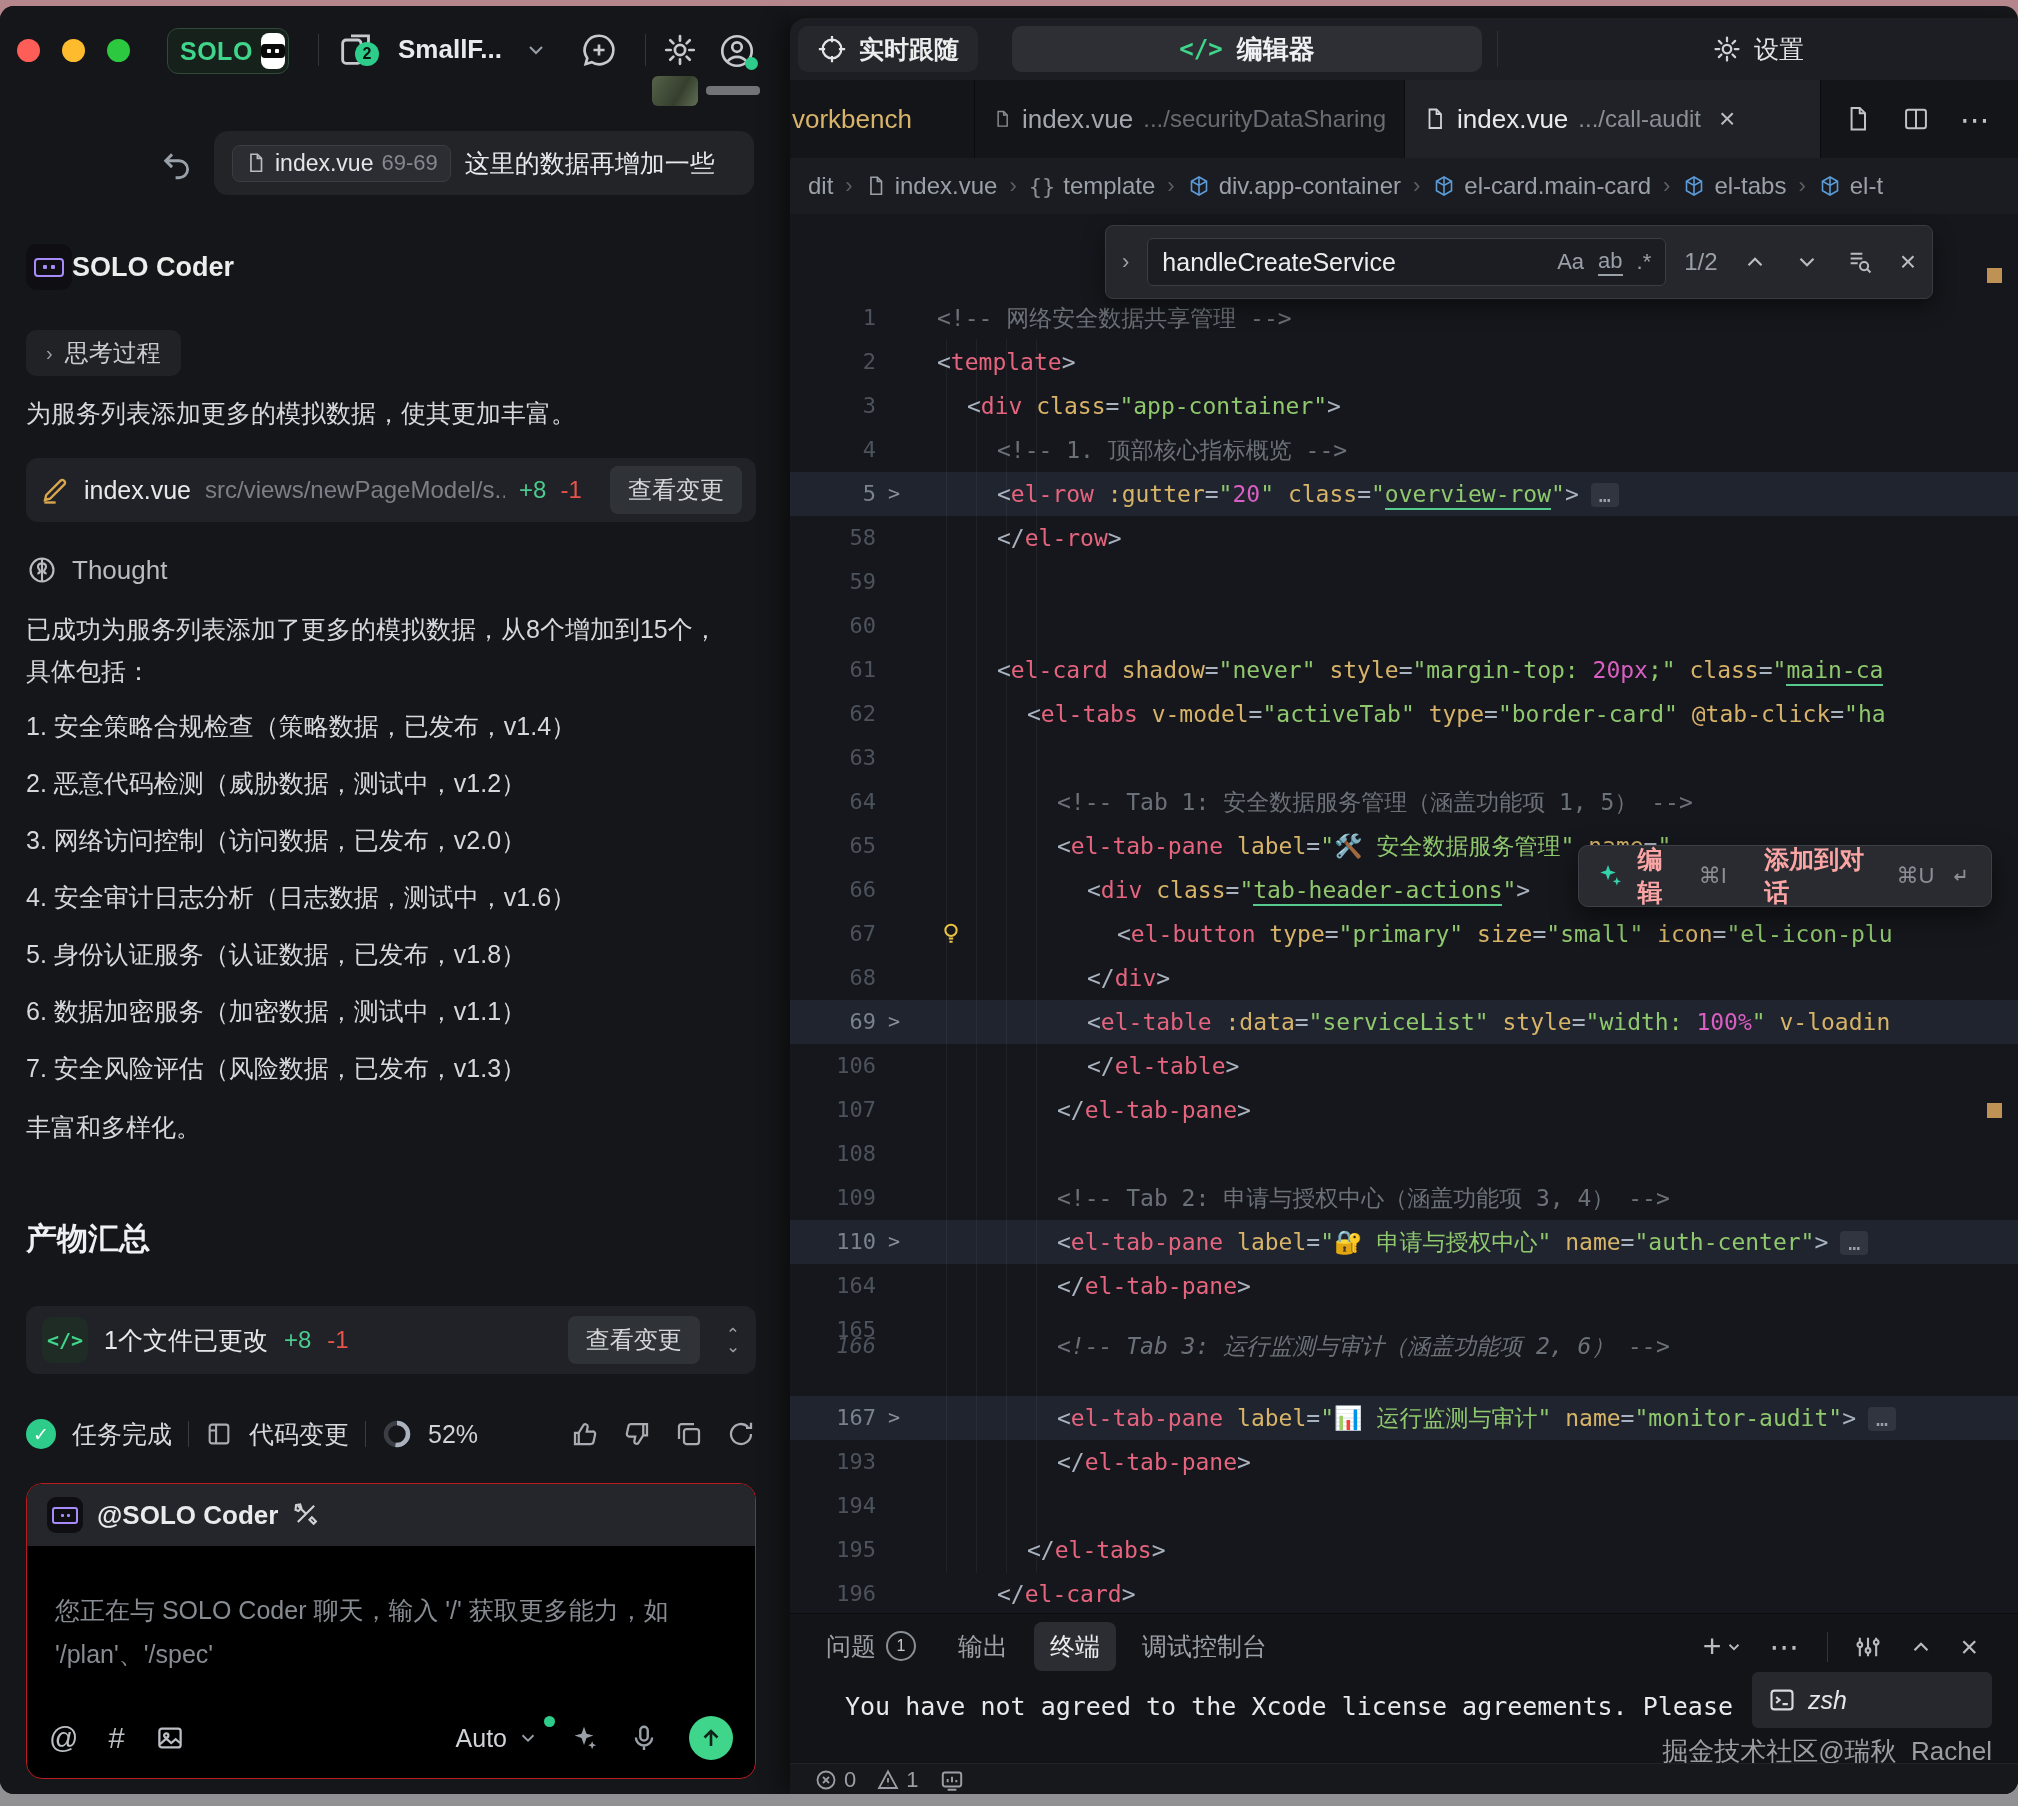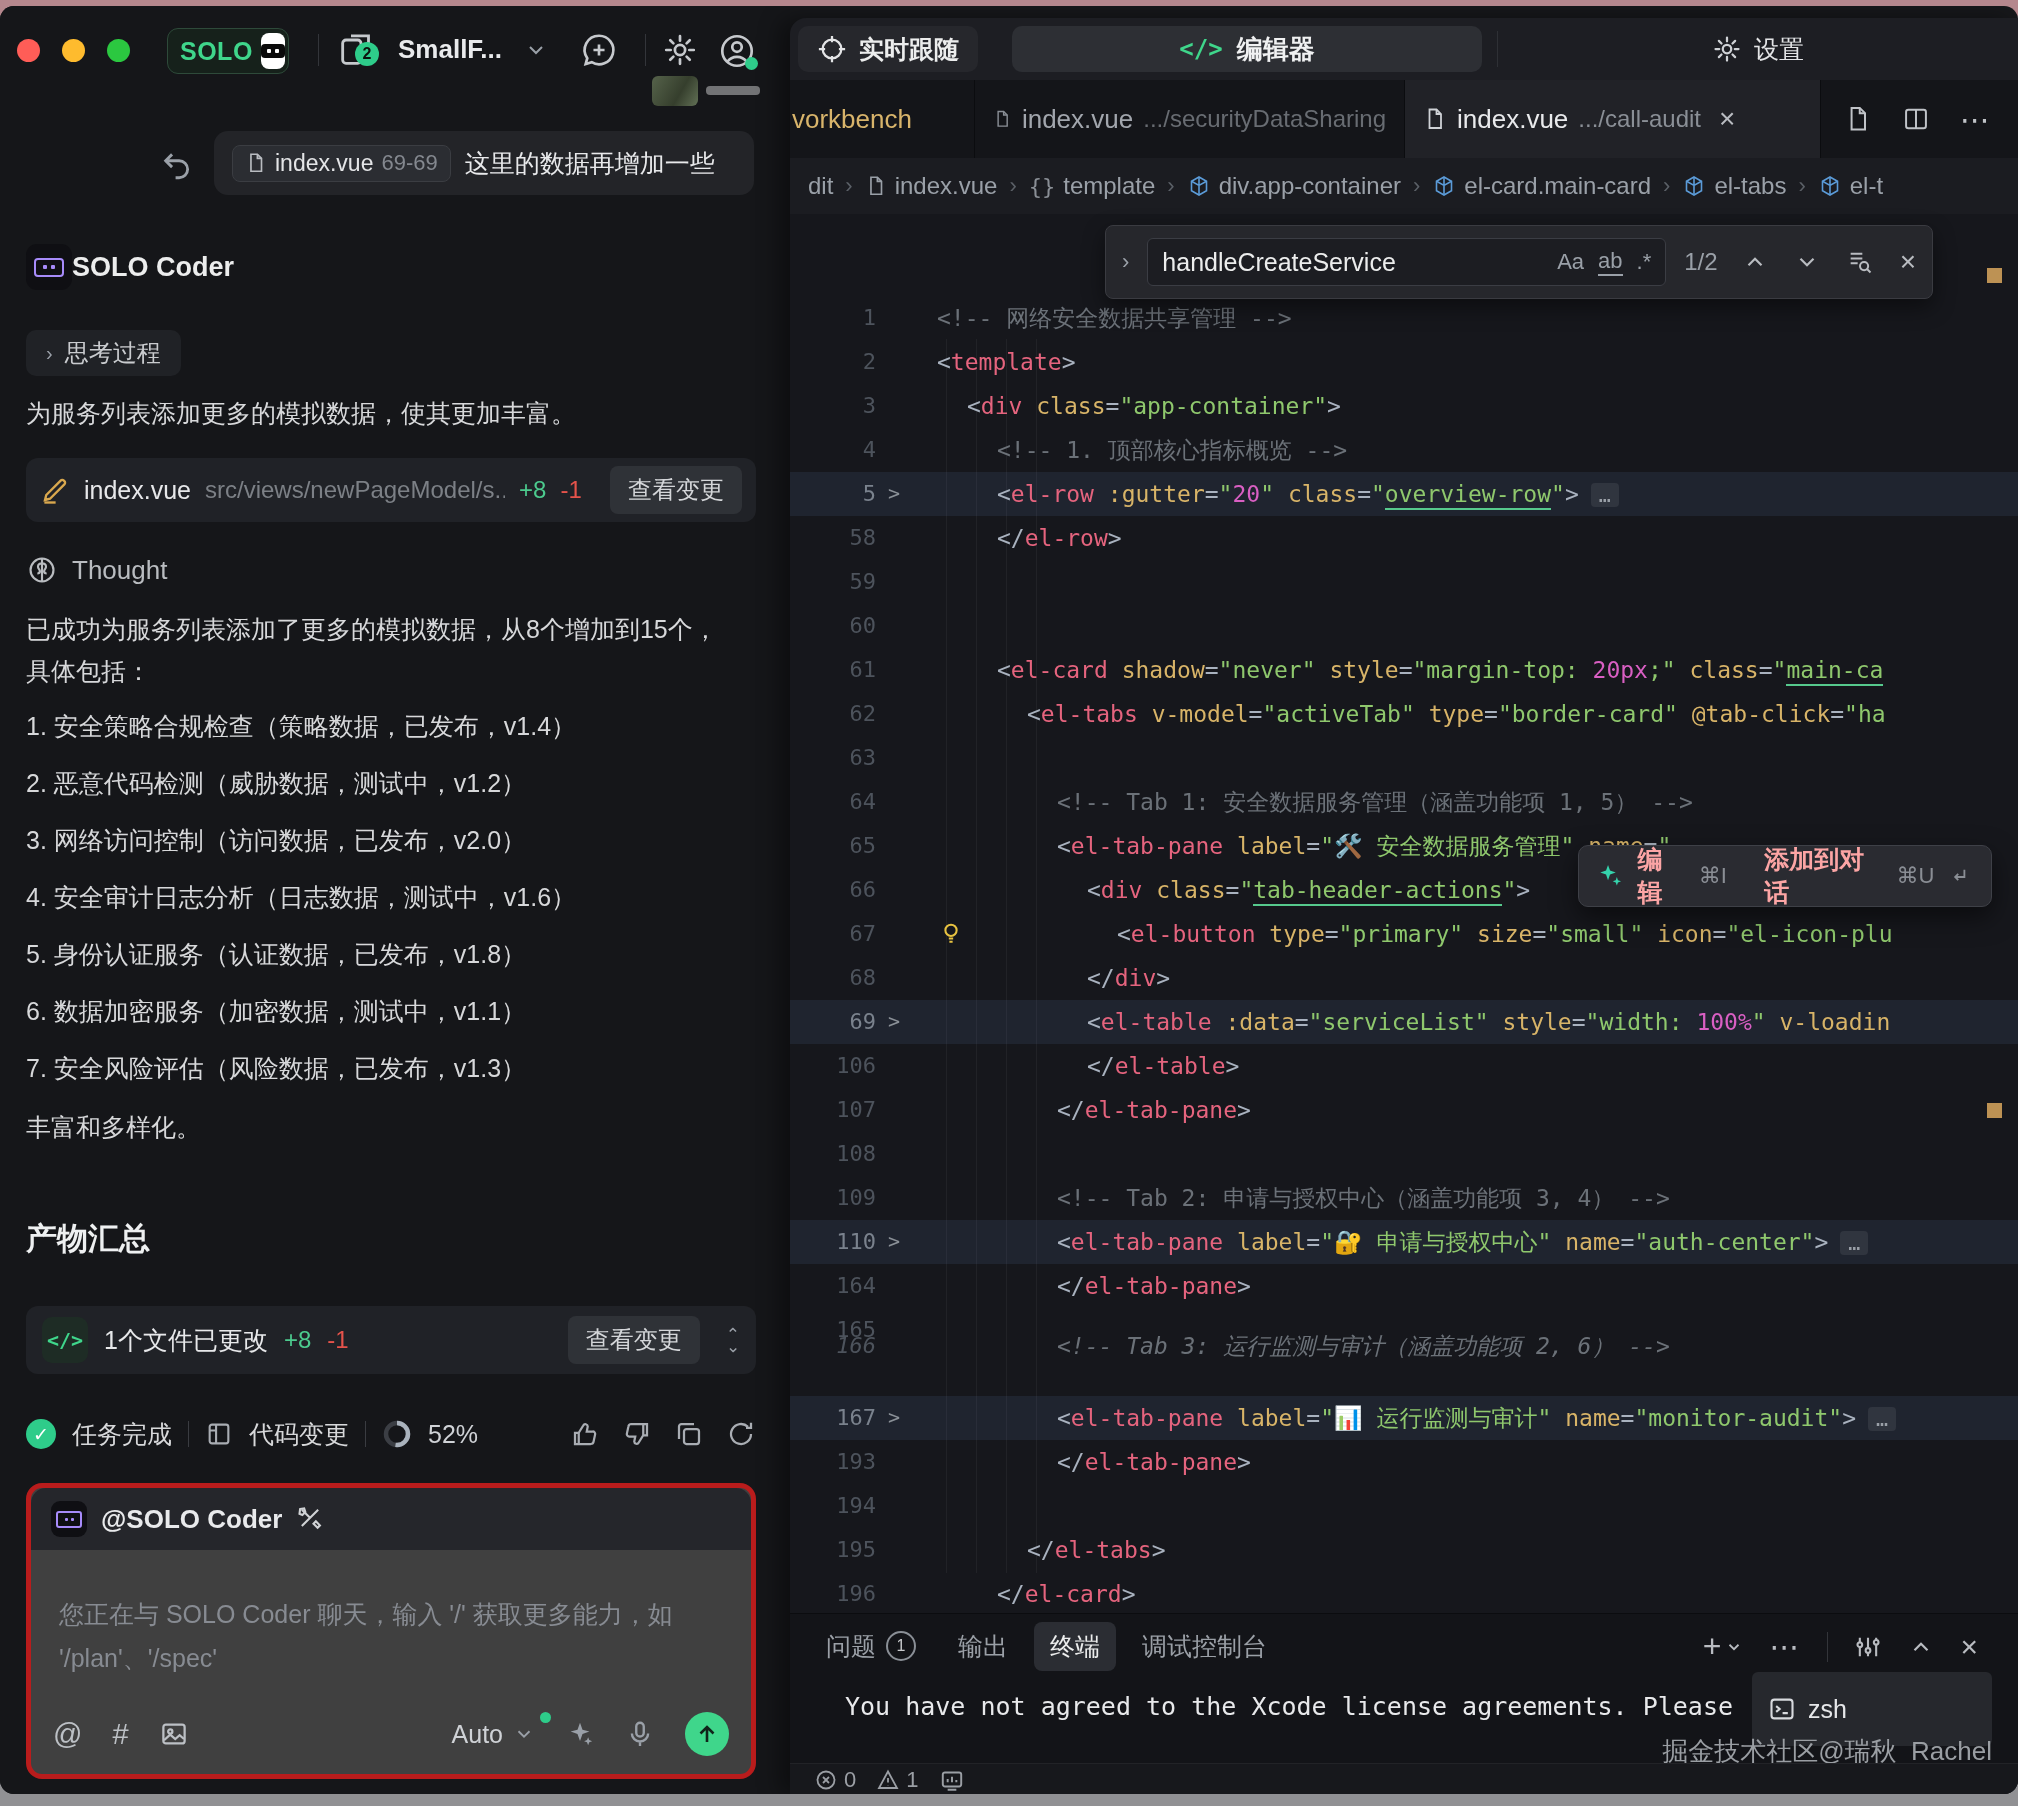--- a/index.html
+++ b/index.html
@@ -65,22 +65,22 @@
   .code-sq{width:46px;height:46px;background:#1e2c25;border-radius:10px;display:flex;align-items:center;justify-content:center;
            color:#3fd68b;font-family:"DejaVu Sans Mono",monospace;font-size:20px;font-weight:bold;}
   .acard .t{color:#e7e8ea;font-size:25px;}
   .expander{color:#9aa0a8;display:flex;flex-direction:column;line-height:11px;font-size:17px;margin-left:10px;}
   .status-row{position:absolute;left:26px;top:1407px;width:730px;height:42px;display:flex;align-items:center;gap:16px;}
   .chk{width:30px;height:30px;border-radius:50%;background:#2ecc8a;color:#fff;font-size:19px;display:flex;align-items:center;justify-content:center;}
   .status-row .lbl{color:#d7d8da;font-size:25px;}
   .sdiv{width:1px;height:26px;background:#3a3c41;}
   .pct{color:#cfd2d6;font-size:25px;}
   .sicons{margin-left:auto;display:flex;gap:22px;color:#a9adb3;}
-  .composer{position:absolute;left:26px;top:1477px;width:730px;height:296px;background:#404040;
-            border:5px solid #b91c1c;border-radius:16px;box-sizing:border-box;}
+  .composer{position:absolute;left:26px;top:1477px;width:730px;height:296px;background:#000000;
+            border:1px solid #b91c1c;border-radius:16px;box-sizing:border-box;}
   .comp-head{height:62px;background:#25262b;border-radius:15px 15px 0 0;display:flex;align-items:center;gap:14px;padding:0 20px;}
   .mini-robot{width:36px;height:36px;background:#0f0f13;border-radius:9px;display:flex;align-items:center;justify-content:center;}
   .mini-robot .pface{width:22px;height:13px;border:2px solid #a78bfa;border-radius:3px;display:flex;align-items:center;justify-content:center;gap:3px;}
   .mini-robot .pface i{width:3px;height:3px;background:#a78bfa;border-radius:1px;}
   .comp-head .m{color:#e9eaec;font-size:26px;font-weight:600;}
   .ph{position:absolute;left:28px;top:104px;color:#878b92;font-size:25px;line-height:44px;}
   .comp-bot{position:absolute;left:0;right:0;bottom:14px;height:52px;display:flex;align-items:center;padding:0 22px;gap:30px;}
   .comp-bot .gl{color:#bcc0c5;font-size:29px;}
   .auto-g{margin-left:auto;display:flex;align-items:center;gap:10px;position:relative;color:#cfd2d6;font-size:25px;}
   .auto-dot{position:absolute;top:-8px;right:-16px;width:11px;height:11px;border-radius:50%;background:#2ecc8a;}
@@ -152,22 +152,22 @@
   
   .bpanel{position:absolute;left:0;right:0;top:1595px;height:150px;background:#131418;border-top:1px solid #0b0c0f;}
   .ptabs{position:absolute;top:6px;left:20px;display:flex;align-items:center;gap:10px;height:52px;}
   .ptab{display:flex;align-items:center;gap:10px;color:#9ba0a7;font-size:25px;padding:8px 16px;border-radius:8px;}
   .ptab.on{background:#2b2d33;color:#eceded;}
   .pbadge{width:26px;height:26px;border-radius:50%;border:2px solid #8a8f96;color:#c9cbce;font-size:16px;
           display:flex;align-items:center;justify-content:center;}
   .pt-actions{position:absolute;right:40px;top:14px;display:flex;align-items:center;gap:26px;color:#b9bcc1;}
   .term-line{position:absolute;left:55px;top:78px;color:#e8e9eb;font-family:"DejaVu Sans Mono","Liberation Mono",monospace;
              font-size:25px;white-space:nowrap;}
-  .zsh-box{position:absolute;left:962px;top:58px;width:240px;height:74px;background:#26282d;border-radius:6px;
-           display:flex;align-items:center;gap:12px;padding:0 16px;box-sizing:border-box;color:#e6e7e9;font-size:25px;}
+  .zsh-box{position:absolute;left:962px;top:58px;width:240px;height:56px;background:#26282d;border-radius:6px;
+           display:flex;align-items:center;gap:12px;padding:0 16px;box-sizing:border-box;color:#e6e7e9;font-size:25px;font-style:italic;}
   .watermark{position:absolute;right:26px;top:120px;color:#9a9ea3;font-size:26px;}
   .sbar{position:absolute;left:0;right:0;top:1745px;height:31px;background:#17181c;border-top:1px solid #222327;
         display:flex;align-items:center;gap:20px;padding:0 24px;color:#9b9fa5;font-size:22px;}
   .sbar .it{display:flex;align-items:center;gap:6px;}
   svg{display:block;}
 </style>
 </head>
 <body>
 
 <div class="top-strip"></div>

